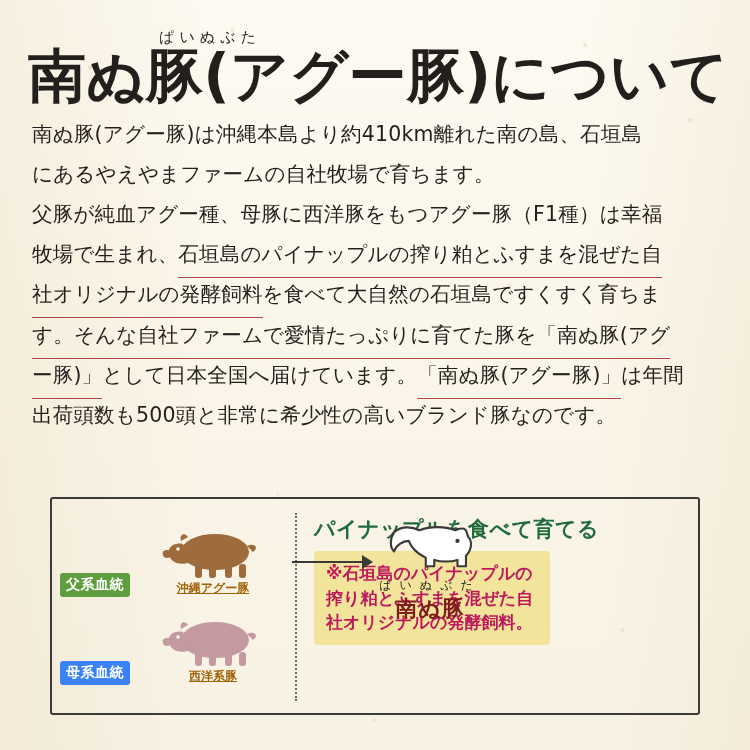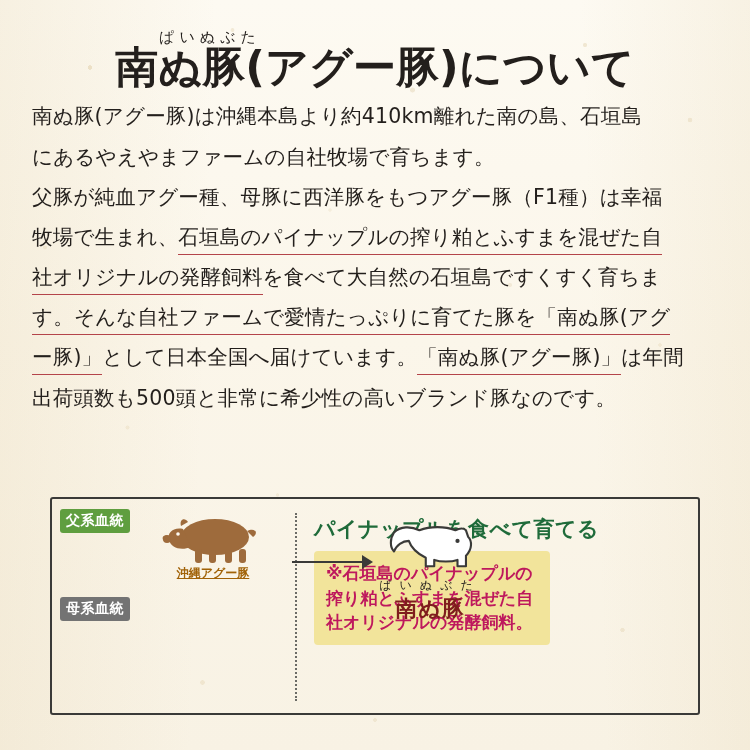--- a/index.html
+++ b/index.html
@@ -63,21 +63,21 @@
     font-family: "DejaVu Sans", sans-serif;
     font-size: 15px;
     letter-spacing: 5px;
     color: #231f1c;
     margin-left: -330px;
     margin-bottom: -2px;
     line-height: 1;
   }
   .title {
     font-family: "DejaVu Sans", sans-serif;
-    font-size: 43px;
+    font-size: 58px;
     font-weight: bold;
     color: #231f1c;
     letter-spacing: 0px;
     line-height: 1.15;
     white-space: nowrap;
   }
 
   
   .body-copy {
     margin-top: 4px;
@@ -85,21 +85,21 @@
     font-size: 20.5px;
     line-height: 1.96;
     color: #231f1c;
     letter-spacing: 0.2px;
     text-align: justify;
     padding: 0 4px;
   }
   .body-copy p { margin: 0; }
   .ul-red {
     border-bottom: 1.5px solid #b4444a;
-    padding-bottom: 5px;
+    padding-bottom: 11px;
   }
 
   
   .panel {
     position: absolute;
     left: 50px;
     top: 497px;
     width: 650px;
     height: 218px;
     border: 2px solid #3a3a38;
@@ -114,36 +114,36 @@
   }
 
   .lineage {
     position: absolute;
     left: 8px;
     top: 10px;
     width: 228px;
   }
   .lineage-row {
     display: flex;
-    align-items: flex-start;
+    align-items: flex-end;
     height: 88px;
   }
   .tag {
     display: inline-block;
     color: #fff;
     font-family: "DejaVu Sans", sans-serif;
     font-size: 14px;
     font-weight: bold;
     padding: 3px 6px;
     border-radius: 3px;
     letter-spacing: 0.5px;
     white-space: nowrap;
   }
   .tag-father { background: #5f9e3f; }
-  .tag-mother { background: #737373; }
+  .tag-mother { background: #3b82f6; }
   .pig-col {
     margin-left: 8px;
     text-align: center;
     flex: 1;
   }
   .pig-label {
     font-family: "DejaVu Sans", sans-serif;
     font-size: 12px;
     font-weight: bold;
     color: #a16207;
@@ -276,20 +276,38 @@
                 <path d="M86 22 C94 18 98 24 92 28 Z"></path>
               </g>
               <circle cx="17" cy="25" r="1.8" fill="#fdfaf2"></circle>
             </svg>
             <div class="pig-label">沖縄アグー豚</div>
           </div>
         </div>
 
         <div class="lineage-row">
           <span class="tag tag-mother">母系血統</span>
+          <div class="pig-col">
+            <svg width="104" height="56" viewBox="0 0 104 56">
+              <g fill="#c49aa0">
+                <ellipse cx="54" cy="28" rx="34" ry="18"></ellipse>
+                <path d="M22 20 C12 18 6 24 8 31 C10 39 20 42 30 38 Z"></path>
+                <path d="M8 27 C2 25 0 29 3 32 C5 34 8 33 9 31 Z"></path>
+                <circle cx="6" cy="30" r="4"></circle>
+                <rect x="34" y="40" width="7" height="14" rx="3"></rect>
+                <rect x="48" y="41" width="7" height="13" rx="3"></rect>
+                <rect x="64" y="41" width="7" height="13" rx="3"></rect>
+                <rect x="78" y="40" width="7" height="14" rx="3"></rect>
+                <path d="M20 17 C18 10 24 8 27 13 Z"></path>
+                <path d="M86 22 C94 18 98 24 92 28 Z"></path>
+              </g>
+              <circle cx="17" cy="25" r="1.8" fill="#fdfaf2"></circle>
+            </svg>
+            <div class="pig-label">西洋系豚</div>
+          </div>
         </div>
 
       </div>
 
       <div class="divider-v"></div>
 
       <div class="right-col">
         <div class="feed-heading">パイナップルを食べて育てる</div>
         <div class="feed-box">※石垣島のパイナップルの搾り粕とふすまを混ぜた自社オリジナルの発酵飼料。</div>
       </div>

